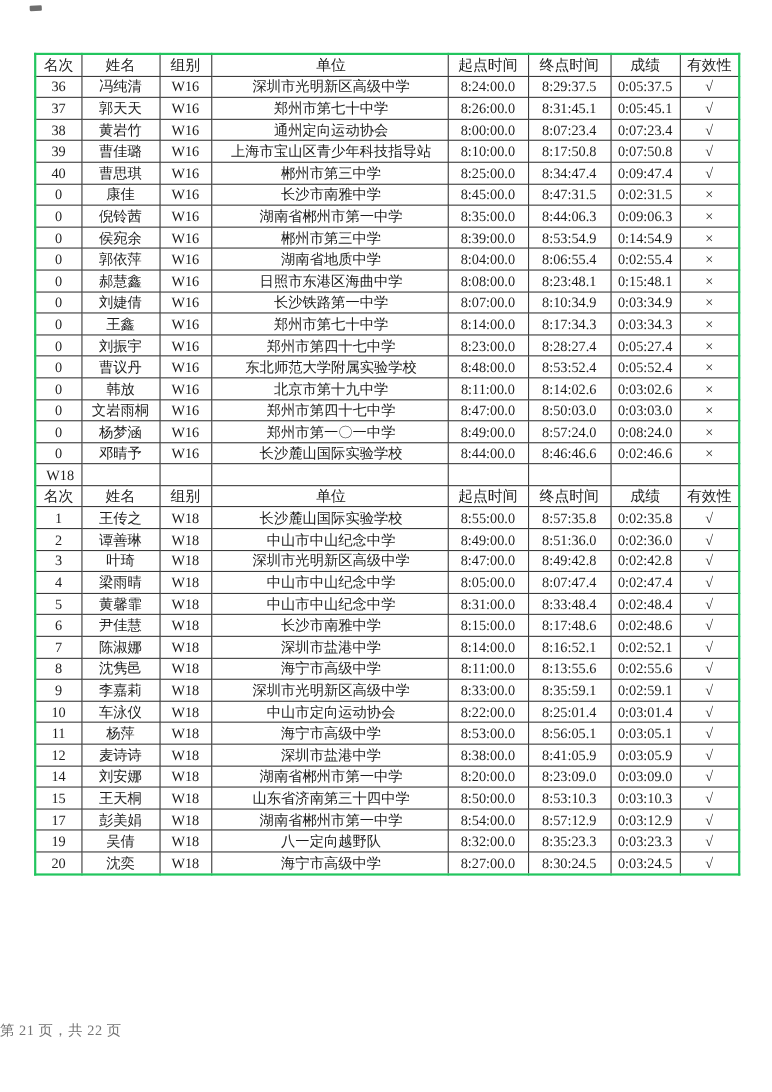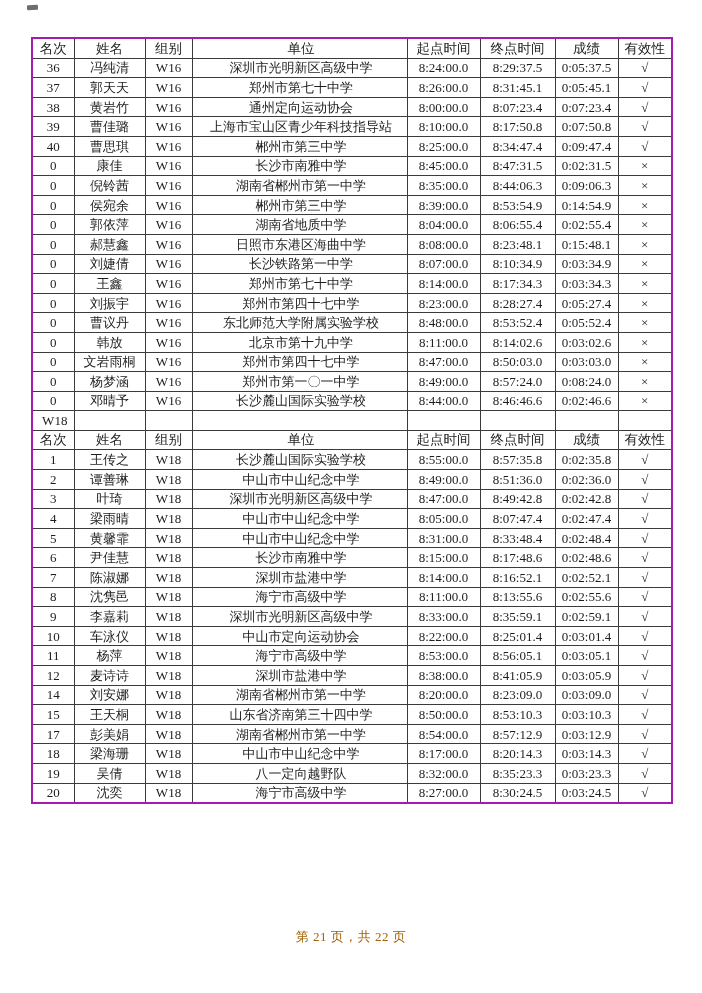--- a/index.html
+++ b/index.html
@@ -9,41 +9,41 @@
     position:relative;
     font-family:"Liberation Serif","DejaVu Serif",serif;
     color:#1d1d1d;
     overflow:hidden;
   }
   .scan-artifact{
     position:absolute;left:27px;top:5px;width:11px;height:5px;
     background:#4a4a4a;border-radius:1px;transform:rotate(-2deg);opacity:.8;
   }
   table.results{
-    position:absolute;left:31px;top:37px;width:641px;
+    position:absolute;left:31px;top:48px;width:641px;
     border-collapse:collapse;table-layout:fixed;
-    border:2px solid #a21caf;
+    border:2px solid #22c55e;
     font-size:13px;
   }
   table.results td{
     border:1px solid #3b3b3b;
     height:18.6px;
     padding:0 2px;
     text-align:center;
     white-space:nowrap;
     overflow:hidden;
     line-height:1;
     font-weight:400;
   }
   table.results td.left{text-align:center;padding-left:5px;}
   table.results tr.header-row td{font-size:13.5px;}
   table.results td.validity{font-size:13px;}
   .page-footer{
     position:absolute;top:928px;left:0;width:702px;
-    text-align:center;font-size:13px;color:#a16207;letter-spacing:.5px;
+    font-size:13px;color:#737373;letter-spacing:.5px;
   }
 </style>
 </head>
 <body>
 
 <div class="scan-artifact"></div>
 
 <table class="results">
   <colgroup>
     <col style="width:42px">
@@ -410,30 +410,20 @@
         <td>17</td>
         <td>彭美娟</td>
         <td>W18</td>
         <td class="left">湖南省郴州市第一中学</td>
         <td>8:54:00.0</td>
         <td>8:57:12.9</td>
         <td>0:03:12.9</td>
         <td class="validity">√</td>
       </tr>
       <tr>
-        <td>18</td>
-        <td>梁海珊</td>
-        <td>W18</td>
-        <td class="left">中山市中山纪念中学</td>
-        <td>8:17:00.0</td>
-        <td>8:20:14.3</td>
-        <td>0:03:14.3</td>
-        <td class="validity">√</td>
-      </tr>
-      <tr>
         <td>19</td>
         <td>吴倩</td>
         <td>W18</td>
         <td class="left">八一定向越野队</td>
         <td>8:32:00.0</td>
         <td>8:35:23.3</td>
         <td>0:03:23.3</td>
         <td class="validity">√</td>
       </tr>
       <tr>

